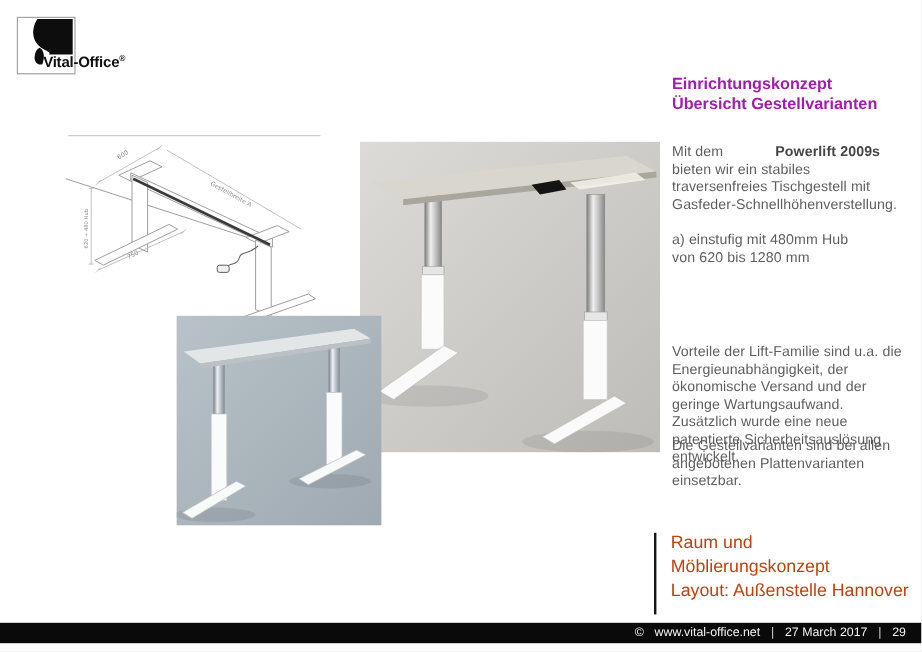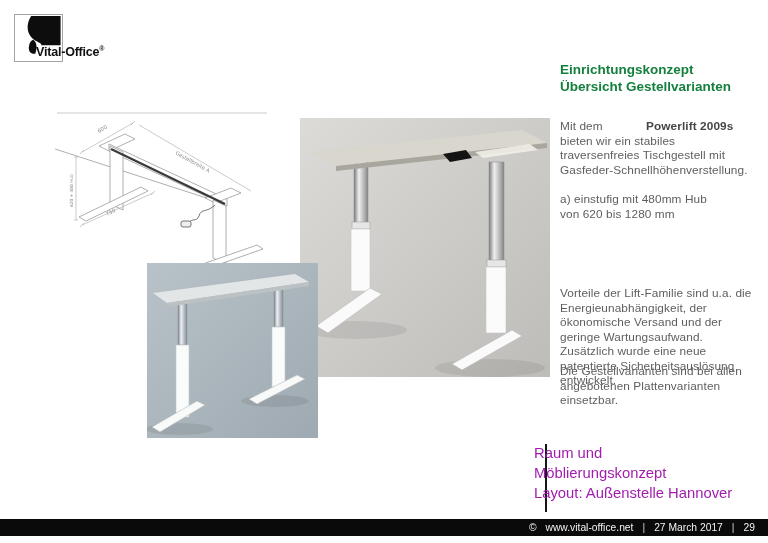--- a/index.html
+++ b/index.html
@@ -12,27 +12,27 @@
   .brand sup{font-size:7px;font-weight:bold;}
   
   .drawing{position:absolute;left:55px;top:106px;width:215px;height:200px;}
   .drawing text{fill:#8c8c8c;font-family:"DejaVu Sans",sans-serif;}
   
   .photo{position:absolute;}
   .photo svg{display:block;}
   .photo-large{left:300px;top:118px;width:250px;height:259px;}
   .photo-small{left:147px;top:263px;width:171px;height:175px;}
   
-  .col-head{position:absolute;left:560px;top:61px;width:200px;font-size:13.5px;line-height:17px;font-weight:600;color:#15803d;}
+  .col-head{position:absolute;left:560px;top:61px;width:200px;font-size:13.5px;line-height:17px;font-weight:600;color:#a21caf;}
   .para{position:absolute;left:560px;width:194px;font-size:11.8px;line-height:14.5px;color:#5e5e5e;letter-spacing:0.1px;}
   .para b{color:#454545;padding-left:40px;}
   .p1{top:119px;} .p2{top:192px;} .p3{top:248px;} .p4{top:286px;} .p5{top:364px;}
   
   .proj-rule{position:absolute;left:545px;top:444px;width:2px;height:68px;background:#161616;}
-  .proj{position:absolute;left:534px;top:443px;width:200px;font-size:14.8px;line-height:20px;color:#a21caf;}
+  .proj{position:absolute;left:559px;top:443px;width:200px;font-size:14.8px;line-height:20px;color:#c2410c;}
   
   .footer{position:absolute;left:0;top:519px;width:768px;height:17px;background:#0a0a0a;
           display:flex;align-items:center;justify-content:flex-end;gap:9px;padding-right:13px;box-sizing:border-box;
           color:#f2f2f2;font-size:10.3px;}
   .footer .sep{color:#cfcfcf;}
 </style>
 </head>
 <body>
 
 <div class="page">

